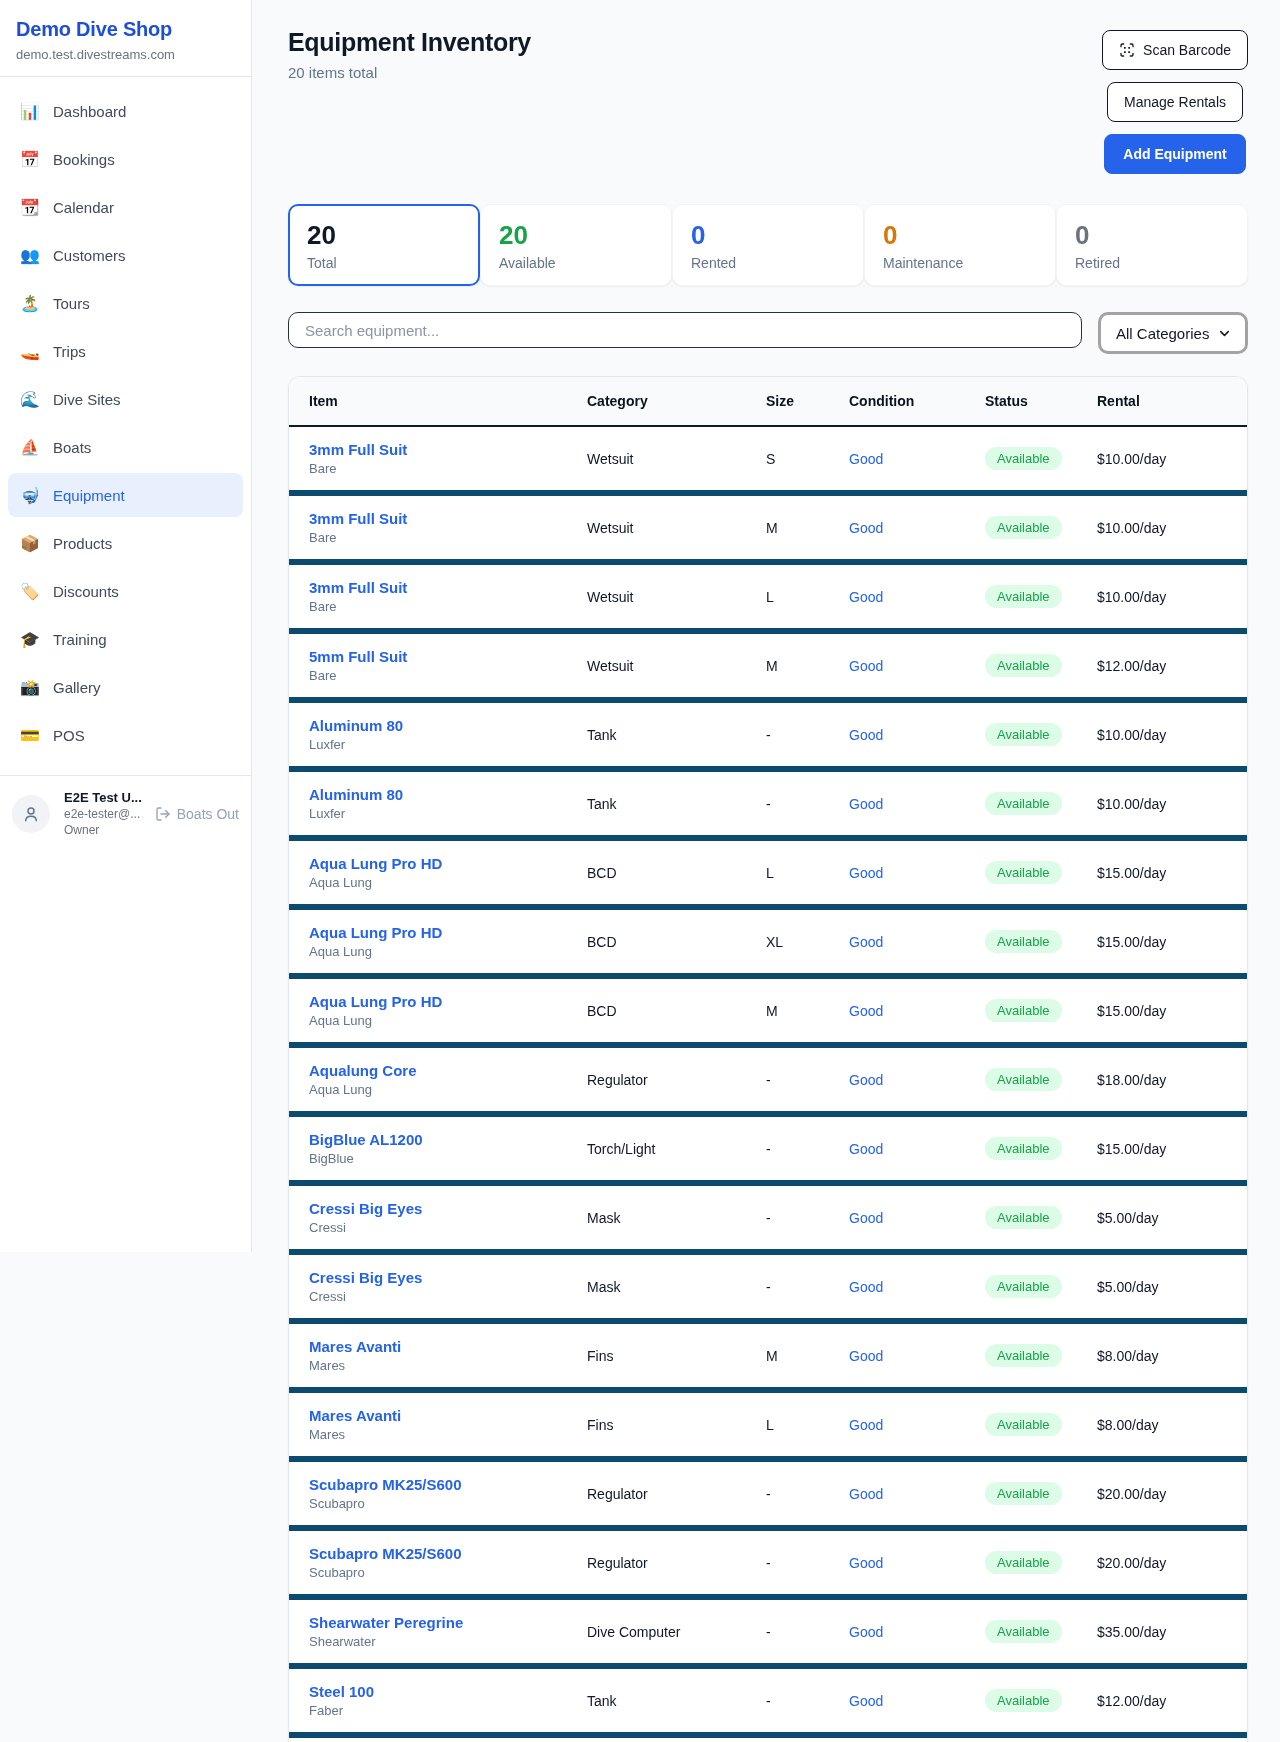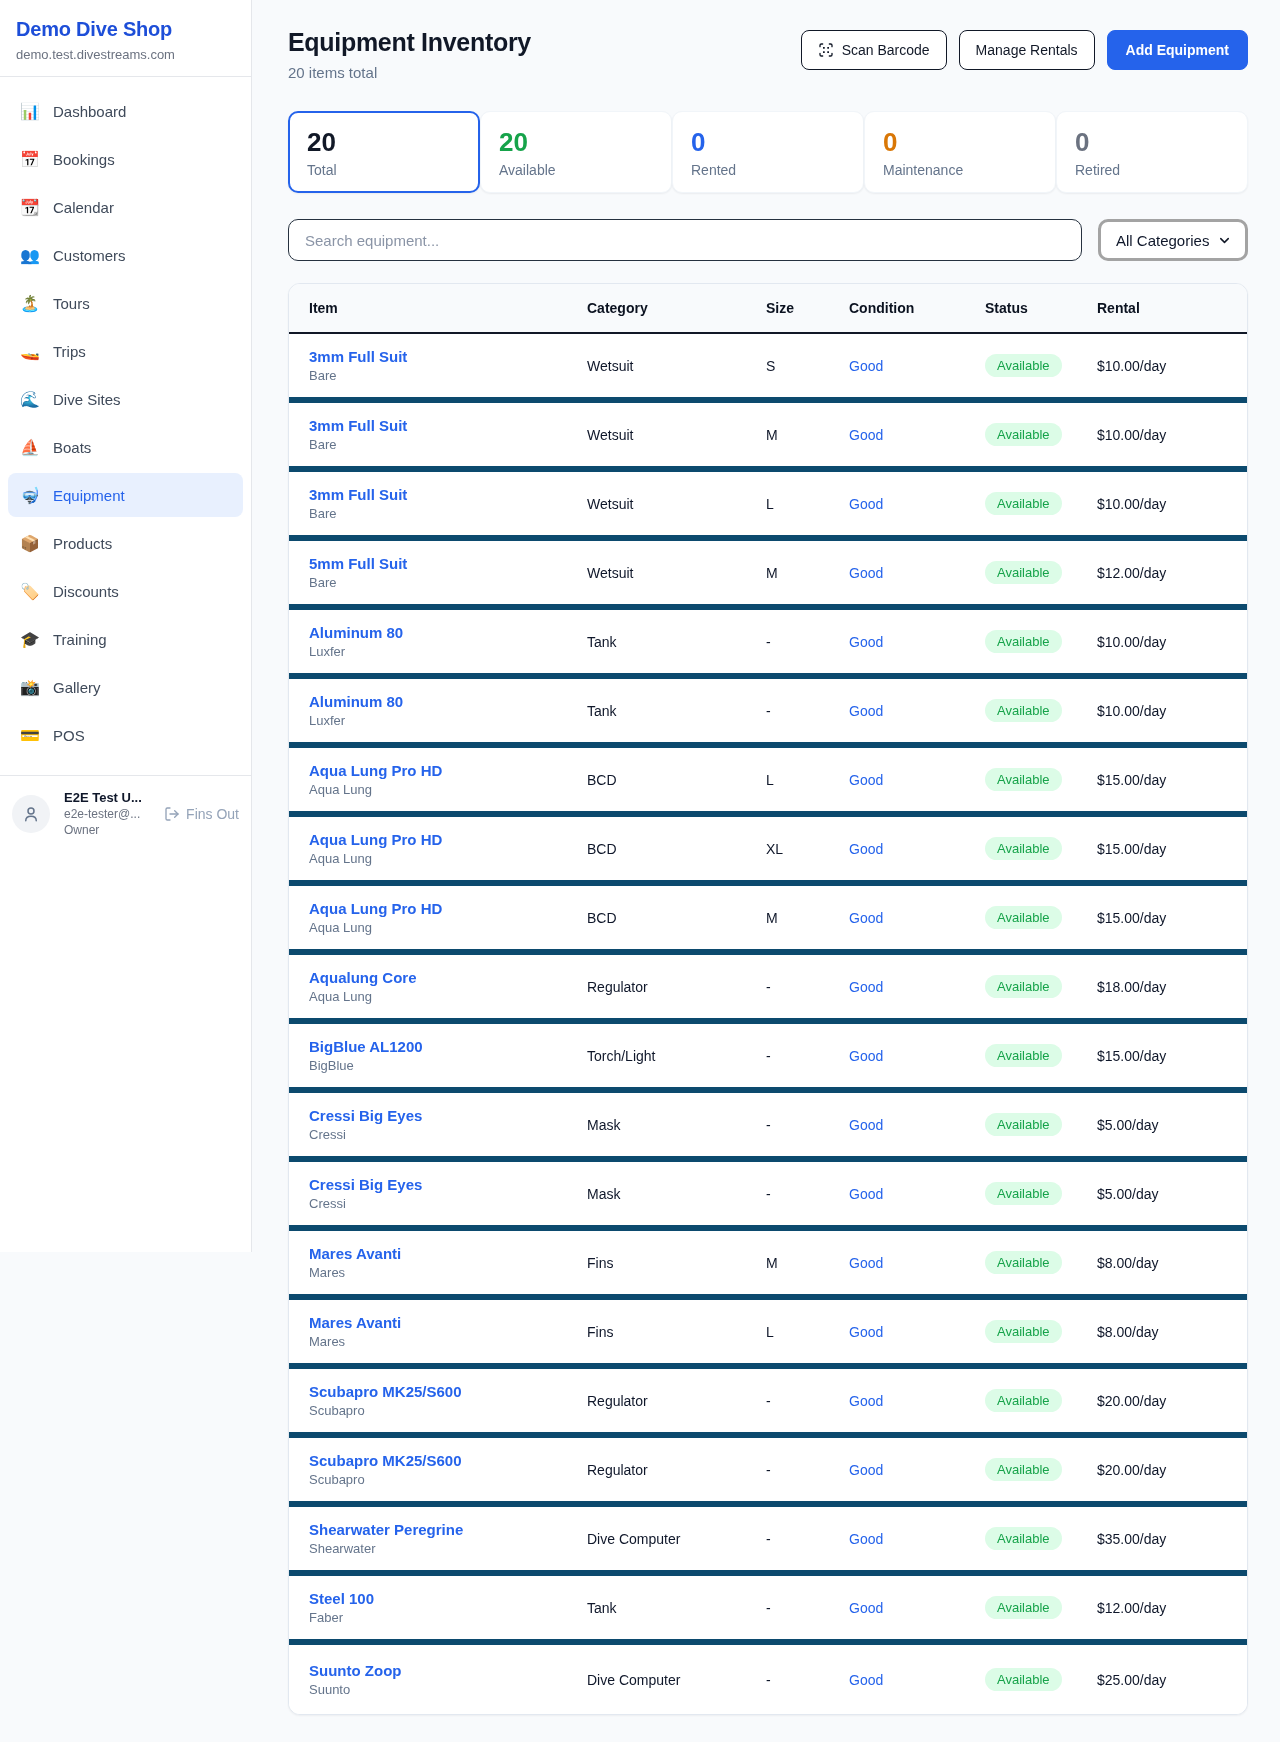--- a/index.html
+++ b/index.html
@@ -43,42 +43,42 @@
     display:flex; align-items:center; gap:6px; color:#94a3b8;
     font-size:14px; background:none; border:none; cursor:pointer;
     font-family:inherit; white-space:nowrap;
   }
   
   .main { flex:1; padding:28px 32px 0 36px; }
   .content { width:960px; }
   .page-head { display:flex; justify-content:space-between; align-items:flex-start; }
   .page-title { font-size:25px; font-weight:700; letter-spacing:-0.3px; color:#111827; }
   .page-sub { font-size:15px; color:#64748b; margin-top:7px; }
-  .head-actions { display:flex; gap:12px; align-items:center; margin-top:2px; }
+  .head-actions { display:flex; gap:12px; align-items:center; margin-top:2px;flex-direction:column; }
   .btn {
     height:40px; border-radius:8px; font-size:14px; font-weight:500;
     display:inline-flex; align-items:center; gap:8px; padding:0 16px;
     cursor:pointer; font-family:inherit;
   }
   .btn-outline { background:#fff; border:1px solid #111827; color:#111827; }
   .btn-primary { background:#2563eb; border:1px solid #2563eb; color:#fff; font-weight:600; padding:0 18px; }
   
   .stats { display:flex; gap:0; margin-top:30px; }
   .stat-card {
     flex:1; background:#fff; border:1px solid #f1f5f9; border-radius:10px;
     padding:15px 18px; height:82px; cursor:pointer;
     box-shadow:0 1px 2px rgba(15,23,42,.06);
   }
   .stat-card.selected { border:2px solid #2563eb; padding:14px 17px; }
   .stat-value { font-size:26px; font-weight:700; line-height:30px; }
   .stat-label { font-size:14px; color:#64748b; margin-top:5px; }
   
   .filter-row { display:flex; gap:16px; margin-top:26px; }
   .search-input {
-    flex:1; height:42px; border:1px solid #26313f; border-radius:10px;
+    flex:1; height:36px; border:1px solid #26313f; border-radius:10px;
     background:#fff; padding:0 16px; font-size:15px; color:#0f172a;
     font-family:inherit; outline:none;
   }
   .search-input::placeholder { color:#8a94a6; }
   .select {
     width:150px; height:42px; border:3px solid #a3a3a3; border-radius:10px;
     background:#fff; display:flex; align-items:center; justify-content:space-between;
     padding:0 13px 0 15px; font-size:15px; cursor:pointer;
   }
   
@@ -199,21 +199,21 @@
       <div class="user-name">E2E Test U...</div>
       <div class="user-email">e2e-tester@...</div>
       <div class="user-role">Owner</div>
     </div>
     <button class="signout">
       <svg width="16" height="16" viewBox="0 0 24 24" fill="none" stroke="#94a3b8" stroke-width="2" stroke-linecap="round" stroke-linejoin="round">
         <path d="M9 21H5a2 2 0 0 1-2-2V5a2 2 0 0 1 2-2h4"></path>
         <polyline points="16 17 21 12 16 7"></polyline>
         <line x1="21" y1="12" x2="9" y2="12"></line>
       </svg>
-      <span>Fins Out</span>
+      <span>Boats Out</span>
     </button>
   </div>
 </aside>
 
 <main class="main">
   <div class="content">
 
     <div class="page-head">
       <div>
         <h1 class="page-title">Equipment Inventory</h1>

